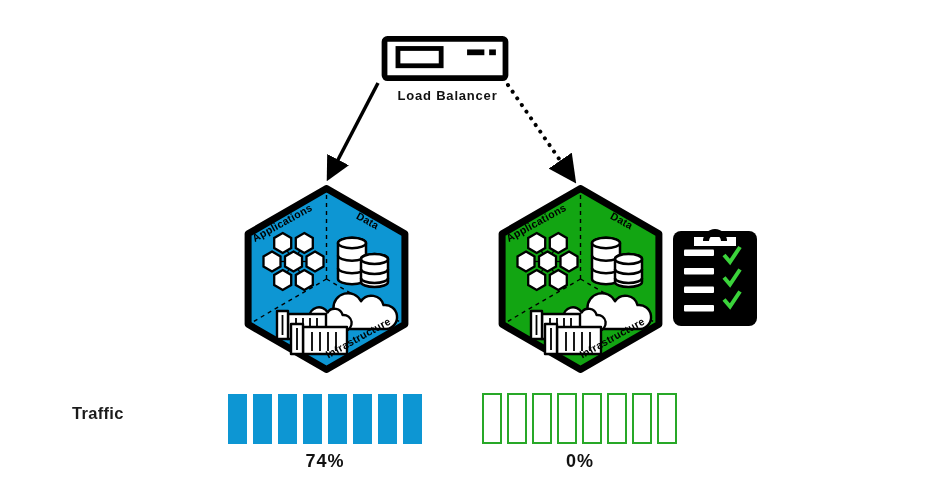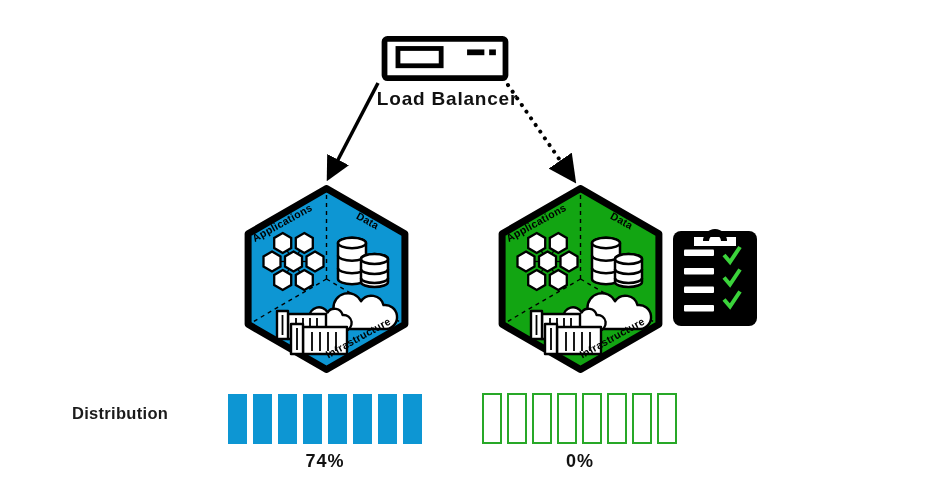--- a/index.html
+++ b/index.html
@@ -2,21 +2,21 @@
 <html style="--blue: #0d96d3; --green: #12a512; --green-outline: #28a828; --check: #3bd33b;"><head>
 <meta charset="utf-8">
 <style>
   html,body{margin:0;padding:0;background:#fff;}
   body{width:935px;height:500px;position:relative;overflow:hidden;
        font-family:"Liberation Sans",sans-serif;color:#1c1c1c;}
   .abs{position:absolute;}
   
   #lb-icon{left:380px;top:36px;width:130px;height:48px;}
   #lb-label{left:360px;top:88px;width:175px;text-align:center;
-            font-size:19px;font-weight:600;letter-spacing:.8px;color:#111;}
+            font-size:13px;font-weight:600;letter-spacing:.8px;color:#111;}
   
   #arrows{left:300px;top:78px;width:320px;height:120px;pointer-events:none;}
   
   .hexagon{width:165px;height:188px;}
   #hex-blue-env{left:244px;top:185px;color:var(--blue,#0d96d3);}
   #hex-green-env{left:498px;top:185px;color:var(--green,#12a512);}
   .hex-label{font-size:10.5px;font-weight:bold;fill:#000;letter-spacing:.3px;}
   
   #clipboard{left:672px;top:226px;width:86px;height:102px;}
   .check{stroke:var(--check,#3bd33b);}
@@ -137,21 +137,21 @@
     <rect x="12" y="79" width="30" height="6.5" rx="1"></rect>
   </g>
   <g fill="none" stroke-width="4">
     <path class="check" d="M52,29 l6,7 l10,-15"></path>
     <path class="check" d="M52,51.5 l6,7 l10,-15"></path>
     <path class="check" d="M52,73.5 l6,7 l10,-15"></path>
   </g>
 </svg>
 
 <div id="traffic-label" class="abs">
-  <div>Distribution</div>
+  <div>Traffic</div>
 </div>
 
 <div id="bars-blue" class="bars">
     <div class="bar"></div>
     <div class="bar"></div>
     <div class="bar"></div>
     <div class="bar"></div>
     <div class="bar"></div>
     <div class="bar"></div>
     <div class="bar"></div>

